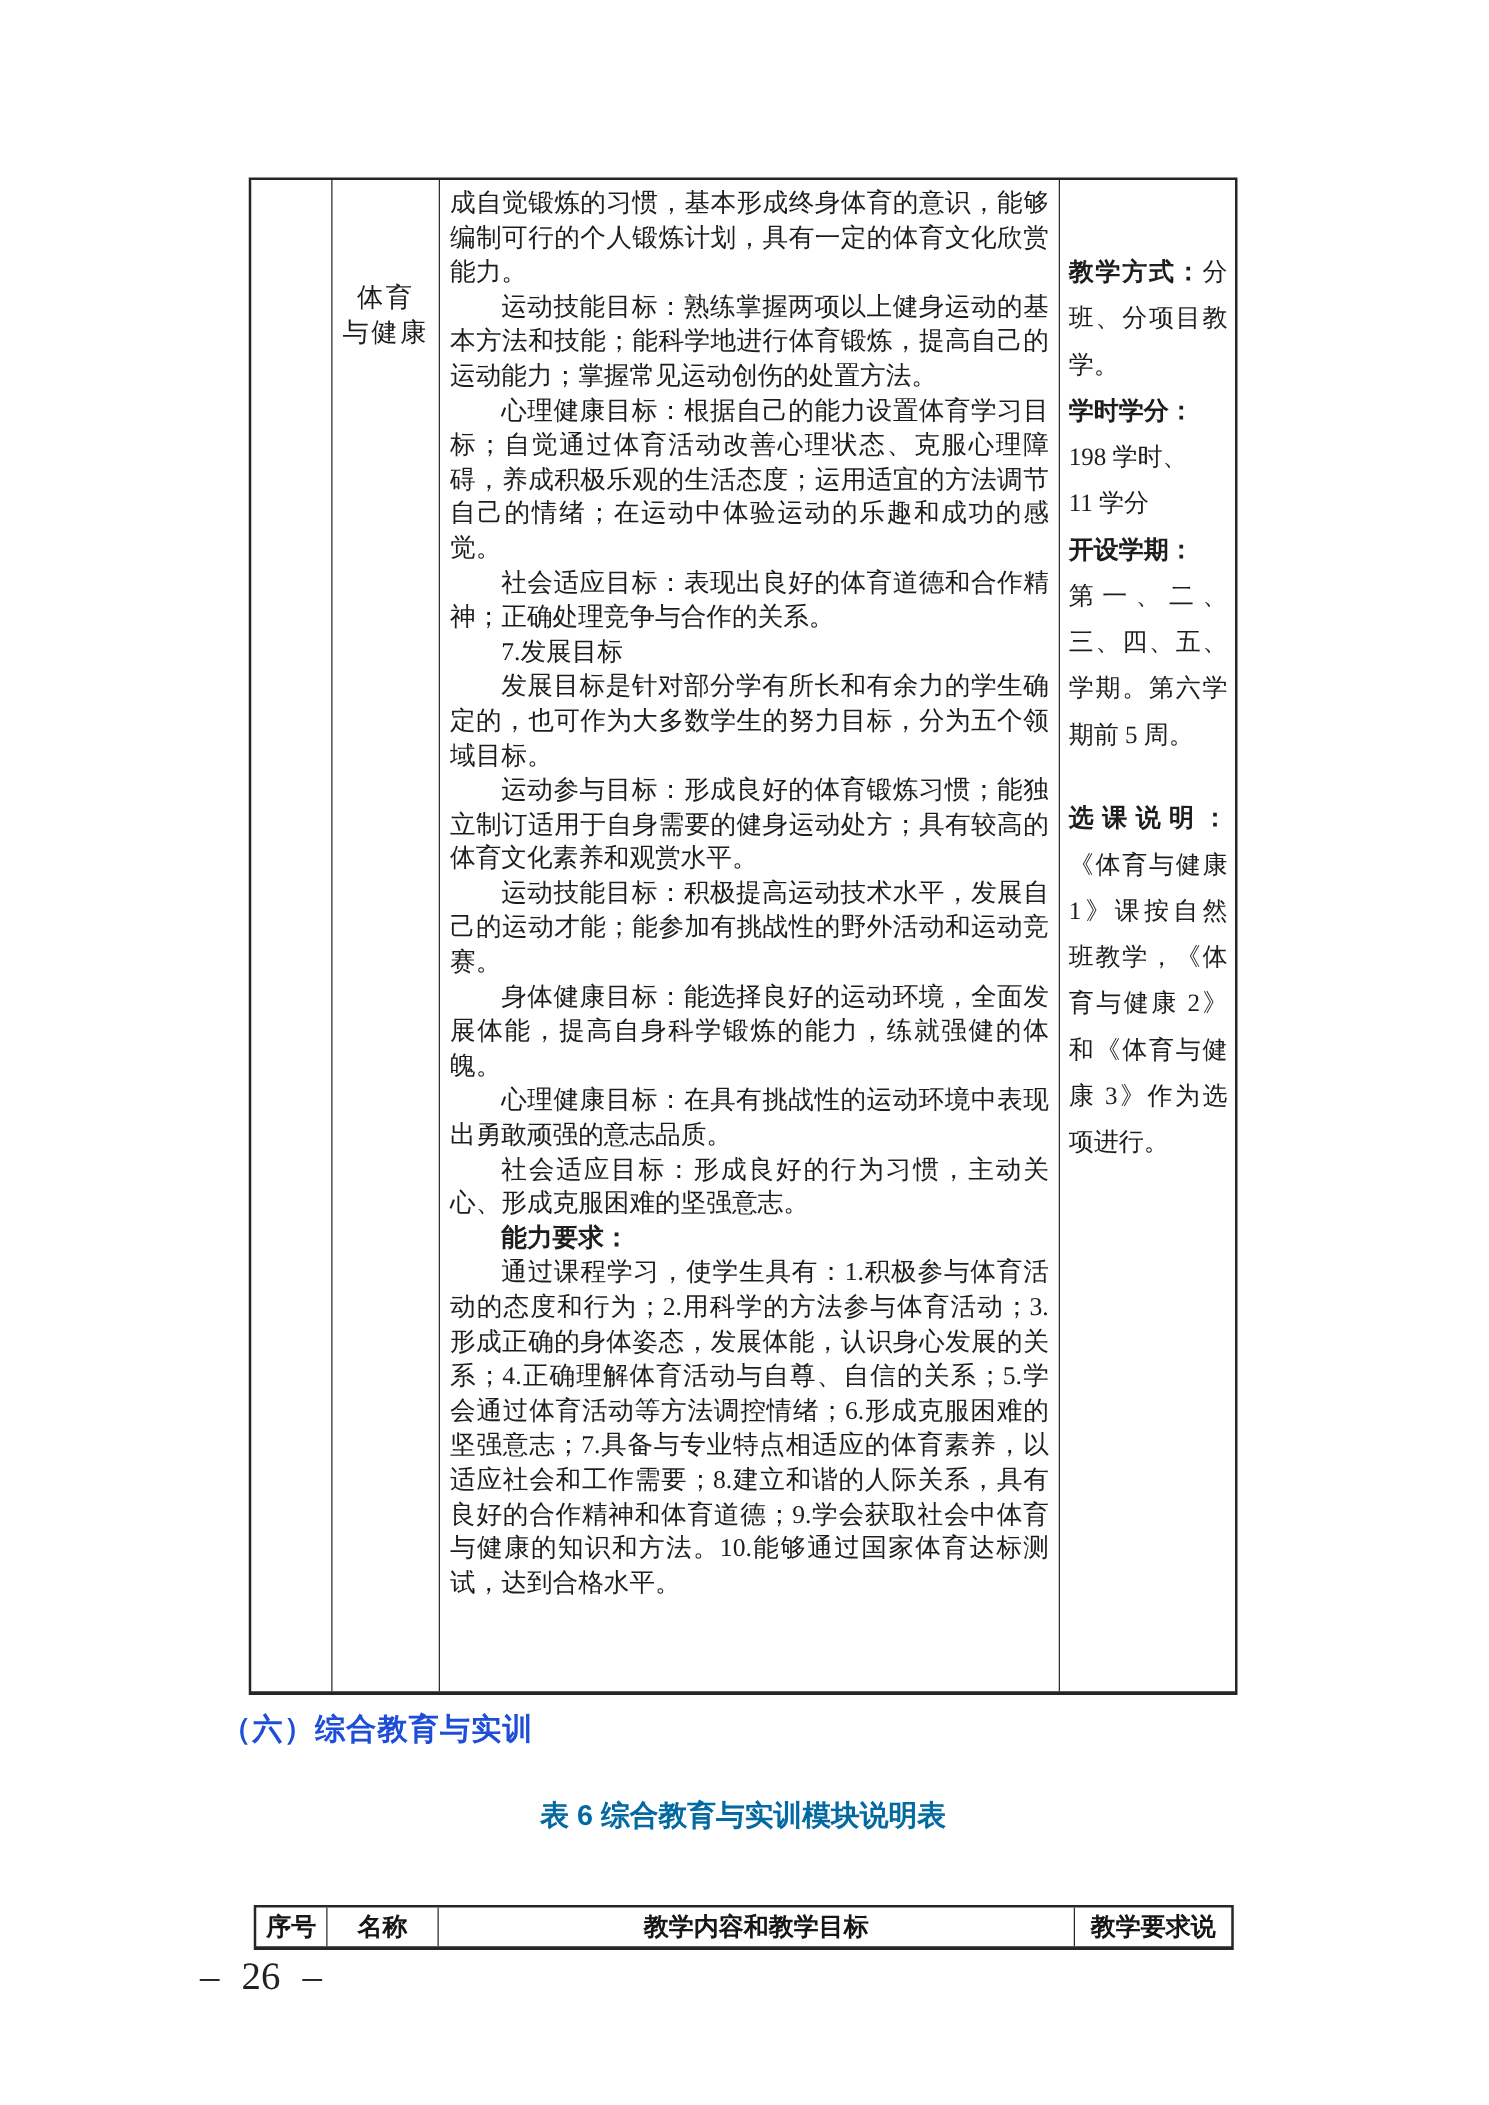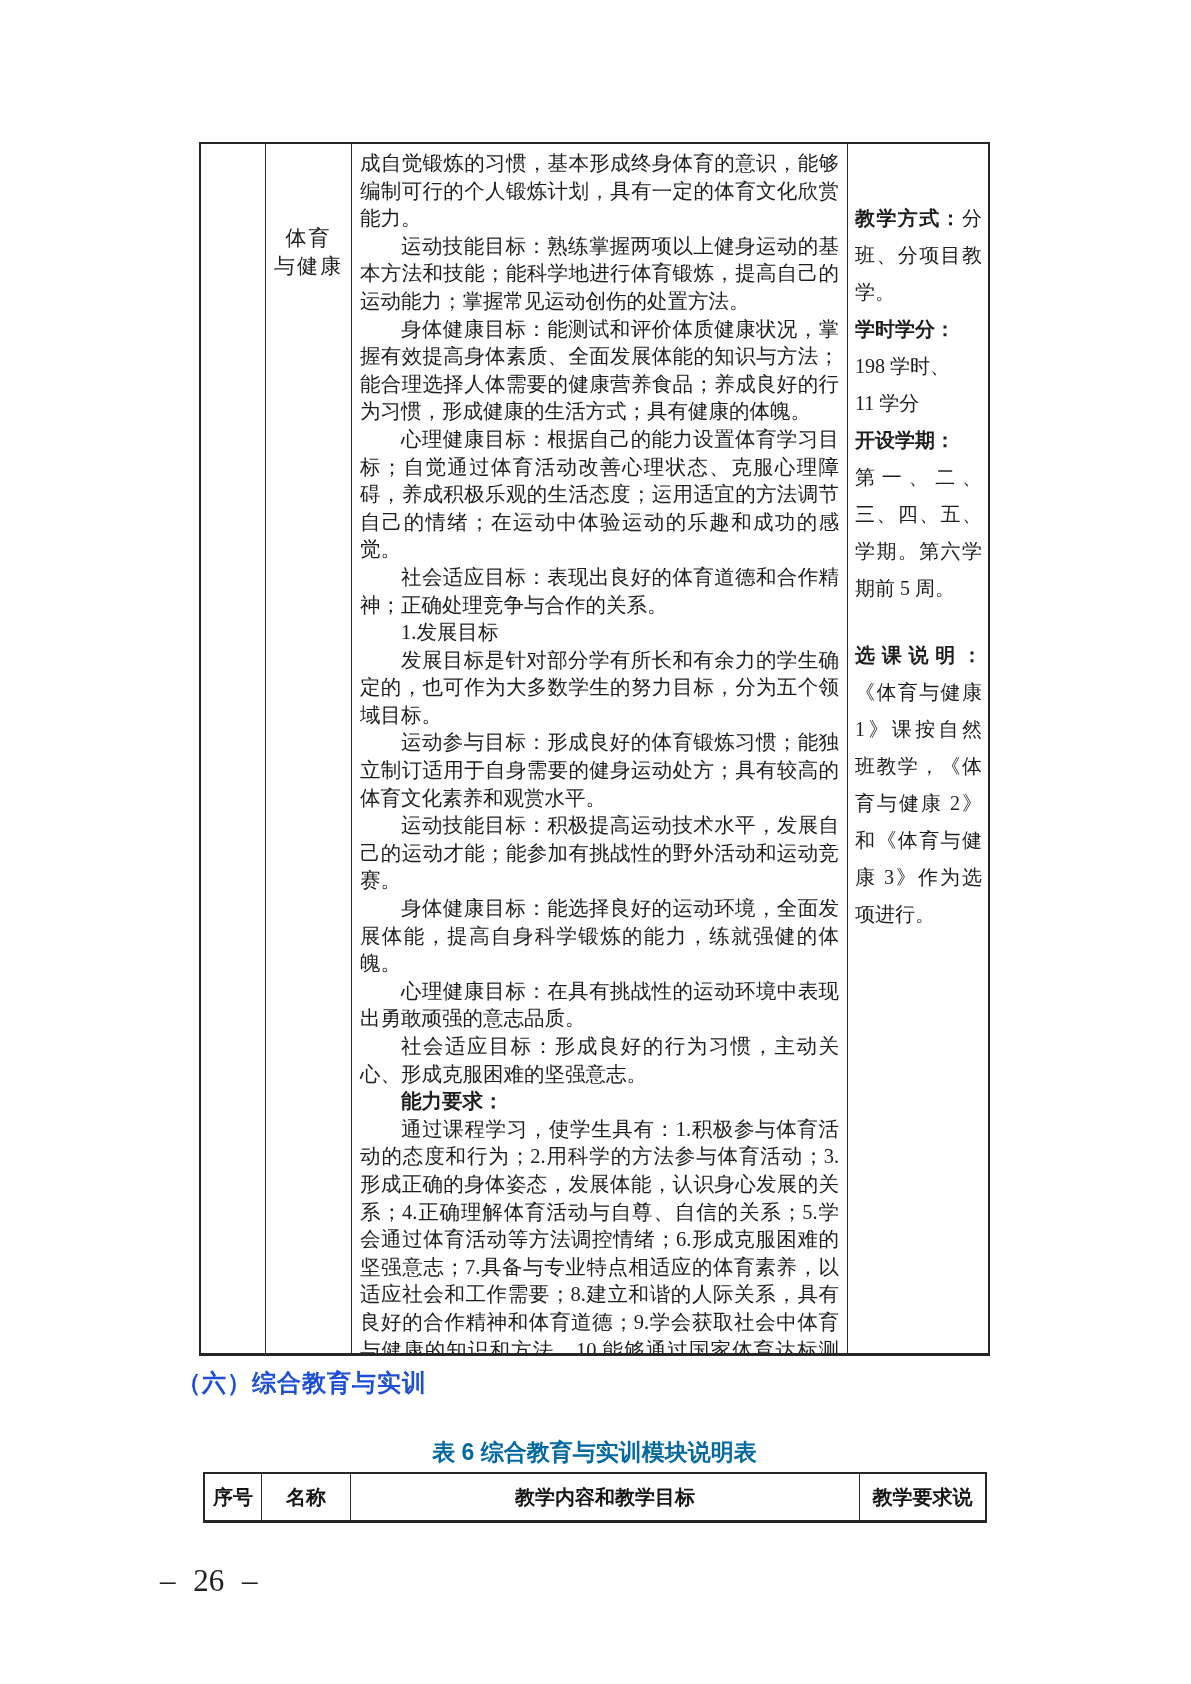--- a/index.html
+++ b/index.html
@@ -58,22 +58,22 @@
   }
   .table-caption{
     position:absolute;left:199px;top:1437px;width:791px;
     text-align:center;
     font-family:"Liberation Sans","DejaVu Sans",sans-serif;
     font-weight:600;font-size:23px;color:#0369a1;
   }
 
   
   .tbl2{
-    position:absolute;left:203px;top:1472px;
-    width:784px;height:51px;
+    position:absolute;left:203px;top:1524px;
+    width:784px;height:36px;
     border:2px solid #262626;
     border-bottom-width:3px;
     box-sizing:border-box;
     display:grid;
     grid-template-columns:56px 89px 509px auto;
   }
   .tbl2 .hcell{
     box-sizing:border-box;
     display:flex;align-items:center;justify-content:center;
     font-weight:bold;font-size:20px;color:#161616;
@@ -98,24 +98,23 @@
     <div class="cell"></div>
 
     <div class="cell cell-module">
       <div>体育</div>
       <div>与健康</div>
     </div>
 
     <div class="cell cell-content">
       <p>成自觉锻炼的习惯，基本形成终身体育的意识，能够编制可行的个人锻炼计划，具有一定的体育文化欣赏能力。</p>
       <p class="ind">运动技能目标：熟练掌握两项以上健身运动的基本方法和技能；能科学地进行体育锻炼，提高自己的运动能力；掌握常见运动创伤的处置方法。</p>
-      <p class="ind">身体健康目标：能测试和评价体质健康状况，掌握有效提高身体素质、全面发展体能的知识与方法；能合理选择人体需要的健康营养食品；养成良好的行为习惯，形成健康的生活方式；具有健康的体魄。</p>
       <p class="ind">心理健康目标：根据自己的能力设置体育学习目标；自觉通过体育活动改善心理状态、克服心理障碍，养成积极乐观的生活态度；运用适宜的方法调节自己的情绪；在运动中体验运动的乐趣和成功的感觉。</p>
       <p class="ind">社会适应目标：表现出良好的体育道德和合作精神；正确处理竞争与合作的关系。</p>
-      <p class="ind">1.发展目标</p>
+      <p class="ind">7.发展目标</p>
       <p class="ind">发展目标是针对部分学有所长和有余力的学生确定的，也可作为大多数学生的努力目标，分为五个领域目标。</p>
       <p class="ind">运动参与目标：形成良好的体育锻炼习惯；能独立制订适用于自身需要的健身运动处方；具有较高的体育文化素养和观赏水平。</p>
       <p class="ind">运动技能目标：积极提高运动技术水平，发展自己的运动才能；能参加有挑战性的野外活动和运动竞赛。</p>
       <p class="ind">身体健康目标：能选择良好的运动环境，全面发展体能，提高自身科学锻炼的能力，练就强健的体魄。</p>
       <p class="ind">心理健康目标：在具有挑战性的运动环境中表现出勇敢顽强的意志品质。</p>
       <p class="ind">社会适应目标：形成良好的行为习惯，主动关心、形成克服困难的坚强意志。</p>
       <p class="ind bold">能力要求：</p>
       <p class="ind">通过课程学习，使学生具有：1.积极参与体育活动的态度和行为；2.用科学的方法参与体育活动；3.形成正确的身体姿态，发展体能，认识身心发展的关系；4.正确理解体育活动与自尊、自信的关系；5.学会通过体育活动等方法调控情绪；6.形成克服困难的坚强意志；7.具备与专业特点相适应的体育素养，以适应社会和工作需要；8.建立和谐的人际关系，具有良好的合作精神和体育道德；9.学会获取社会中体育与健康的知识和方法。10.能够通过国家体育达标测试，达到合格水平。</p>
     </div>
 

